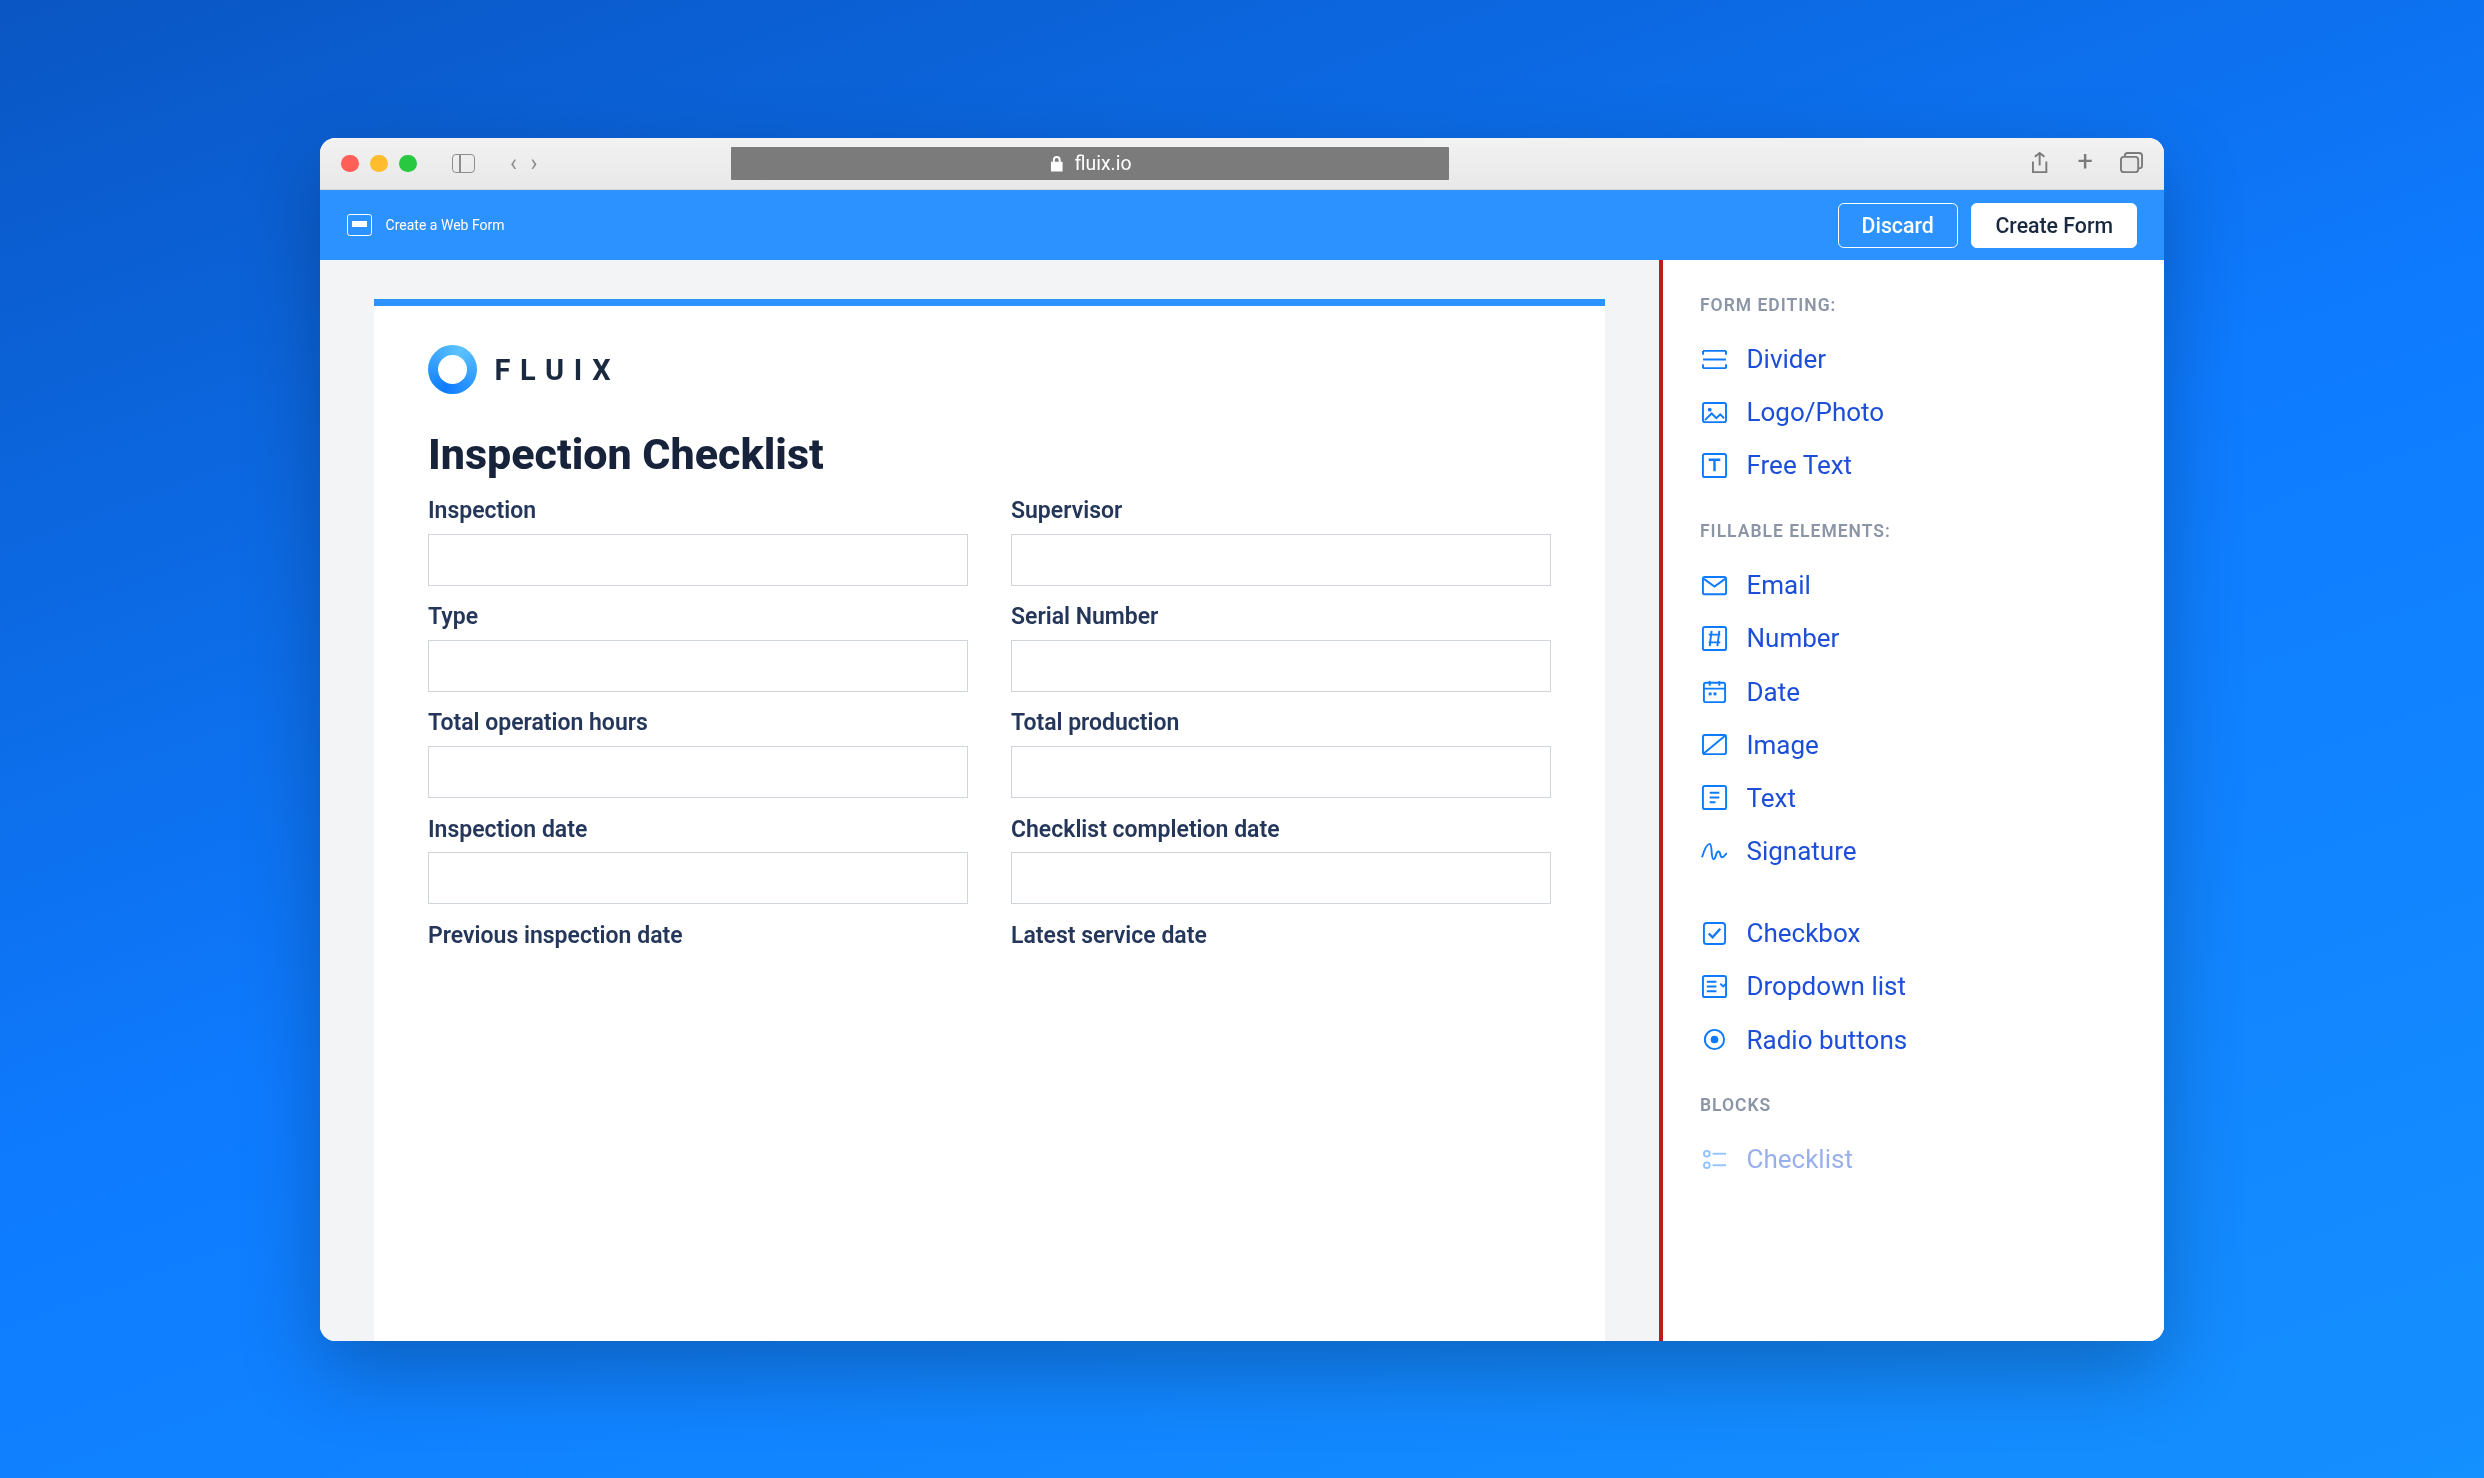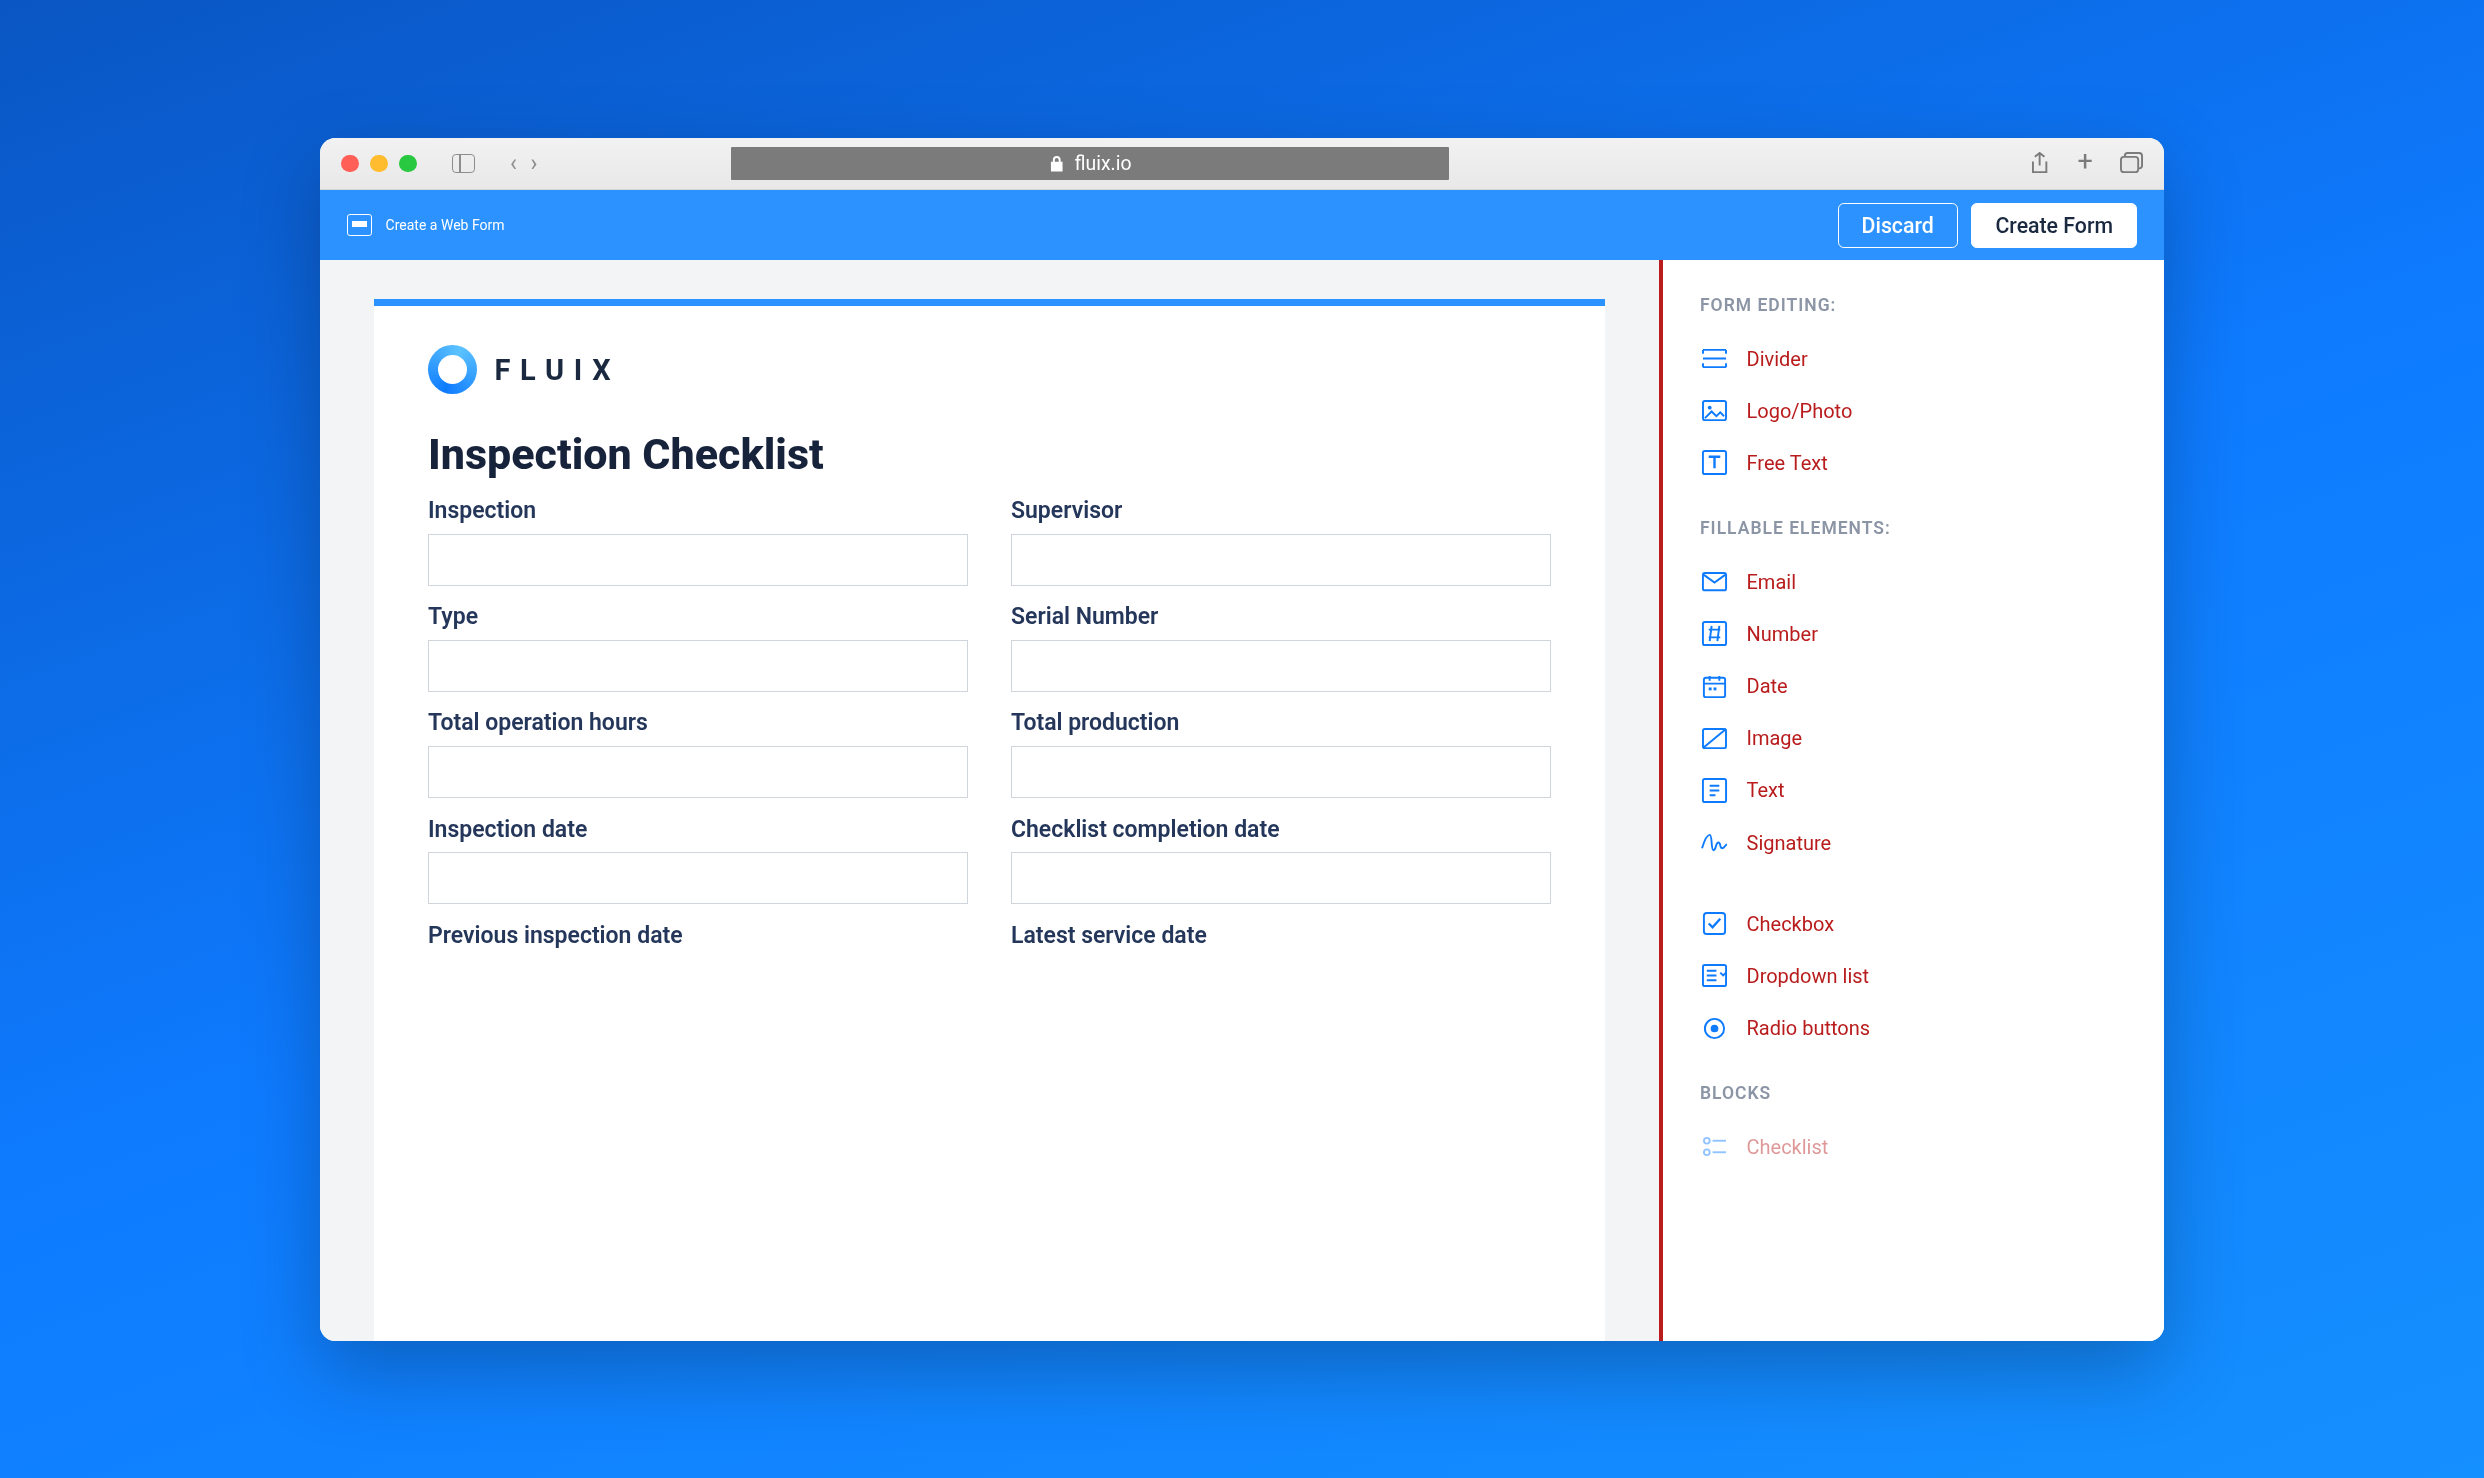--- a/index.html
+++ b/index.html
@@ -115,21 +115,21 @@
   }
   .panel-section-title {
     font-size: 17.5px; letter-spacing:1px; color:#8b95a5; font-weight:600; margin-bottom:17.5px;
   }
   .panel-item {
     display:flex; align-items:center; gap:17.5px; padding: 11.6px 0; cursor:pointer;
   }
   .panel-item-icon {
     width:29px; height:29px; color:#0e7bff; display:flex; align-items:center; justify-content:center;
   }
-  .panel-item-label { font-size: 20px; color:#b91c1c; }
+  .panel-item-label { font-size: 26px; color:#1d4ed8; }
   .panel-gap { height: 29px; }
   .panel-cutoff { opacity:0.45; }
 
   svg { display:block; }
 </style>
 </head>
 <body>
 
 <div class="browser-window">
 

